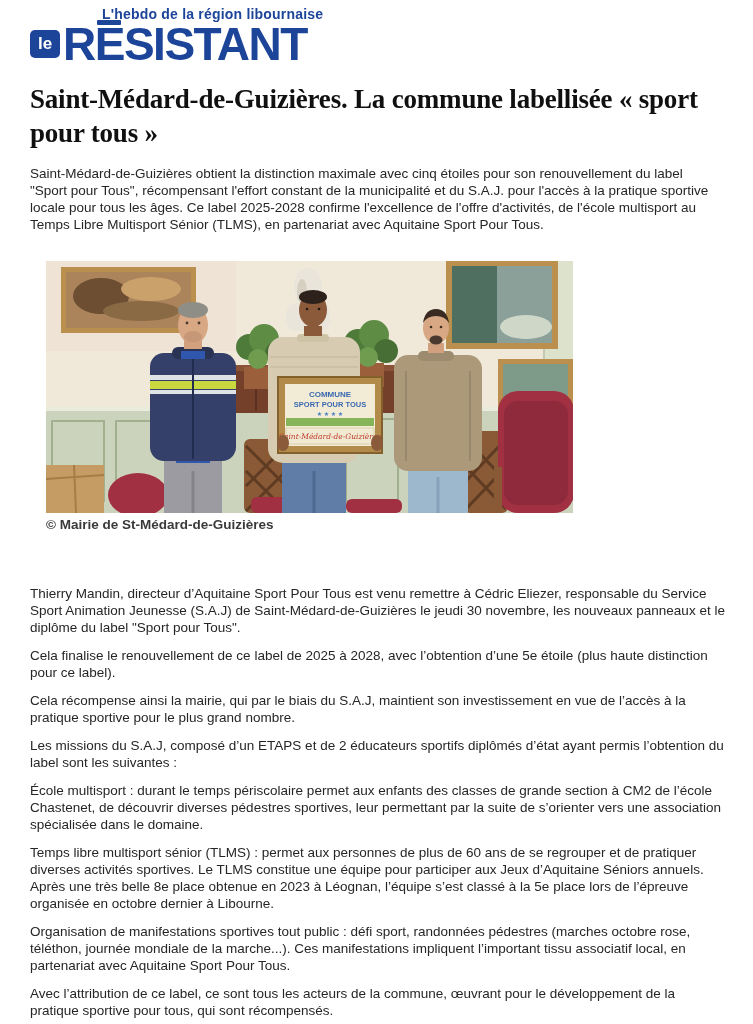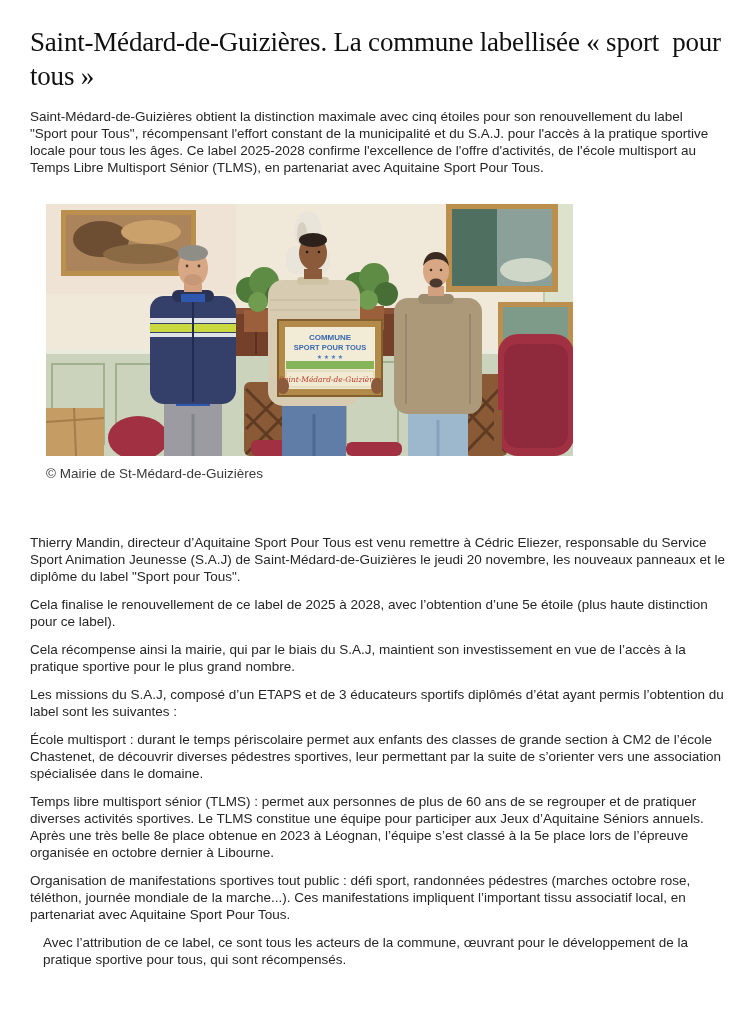--- a/index.html
+++ b/index.html
@@ -10,40 +10,47 @@
   
   .masthead{ margin:0 0 0 0; }
   .tagline{ color:var(--brand); font-weight:700; font-size:14px; letter-spacing:.2px; margin-left:72px; line-height:15px; }
   .brand-row{ display:flex; align-items:flex-start; margin-top:2px; }
   .le-badge{ background:var(--brand); color:#fff; font-weight:700; font-size:17px; width:30px; height:28px; border-radius:5px; display:flex; align-items:center; justify-content:center; margin-top:6px; margin-right:3px; flex:0 0 auto; }
   .brand-name{ color:var(--brand); font-weight:700; font-size:46px; line-height:0.88; letter-spacing:-1.5px; white-space:nowrap; }
   .macron{ position:relative; display:inline-block; }
   .macron::after{ content:""; position:absolute; left:2px; top:-4px; width:24px; height:5px; background:var(--brand); border-radius:1px; }
 
   
-  h1{ font-family:"Liberation Serif",serif; font-weight:400; color:#101010; font-size:27px; line-height:34px; letter-spacing:-.2px; margin:18px 0 15px 0; max-width:700px; }
+  h1{ font-family:"Liberation Serif",serif; font-weight:700; color:#101010; font-size:27px; line-height:34px; letter-spacing:-.2px; margin:18px 0 15px 0; max-width:700px; }
   .lead{ font-size:13.5px; line-height:17px; margin:0 15px 12px 0; color:var(--ink); }
   .publine{ font-size:13.5px; line-height:17px; margin:0 0 13px 0; color:var(--ink); }
 
   figure{ margin:0; padding:16px; }
   .photo-svg{ display:block; width:527px; height:252px; }
-  figcaption{ font-size:13.5px; line-height:17px; color:#3a3a3a; margin-top:9px; }
+  figcaption{ font-size:13.5px; line-height:17px; color:#3a3a3a; margin-top:3px;font-weight:bold; }
 
   .body{ margin-top:36px; }
   .body p{ font-size:13.5px; line-height:17px; margin:0 0 11px 0; color:var(--ink); }
-  .body p:last-child{ margin-bottom:0;margin-left:13px; }
+  .body p:last-child{ margin-bottom:0; }
 
   .svg-label{ font-family:"Liberation Sans",sans-serif; }
   .svg-script{ font-family:"DejaVu Serif",serif; font-style:italic; }
 </style>
 </head>
 <body>
 
 <div class="page">
 
+  <header class="masthead">
+    <div class="tagline">L'hebdo de la région libournaise</div>
+    <div class="brand-row">
+      <span class="le-badge">le</span>
+      <span class="brand-name"><span>R</span><span class="macron">E</span><span>SISTANT</span></span>
+    </div>
+  </header>
 
   <h1>Saint-Médard-de-Guizières. La commune labellisée «&nbsp;sport&nbsp; pour tous&nbsp;»</h1>
 
   <p class="lead">Saint-Médard-de-Guizières obtient la distinction maximale avec cinq étoiles pour son renouvellement du label "Sport pour Tous", récompensant l'effort constant de la municipalité et du S.A.J. pour l'accès à la pratique sportive locale pour tous les âges. Ce label 2025-2028 confirme l'excellence de l'offre d'activités, de l'école multisport au Temps Libre Multisport Sénior (TLMS), en partenariat avec Aquitaine Sport Pour Tous.</p>
 
 
   <figure>
     <svg class="photo-svg" viewBox="0 0 527 252" role="img">
 
       <rect x="0" y="0" width="527" height="252" fill="#f0e9da"></rect>
@@ -190,23 +197,23 @@
         <rect x="240" y="167" width="88" height="16" fill="#f0ead2" stroke="#d8cfae" stroke-width="1"></rect>
         <text class="svg-script" x="284" y="178" font-size="7.5" fill="#c03a2b" text-anchor="middle">Saint-Médard-de-Guizières</text>
         <ellipse cx="237" cy="182" rx="6" ry="8" fill="#8a5a3b"></ellipse>
         <ellipse cx="331" cy="182" rx="6" ry="8" fill="#8a5a3b"></ellipse>
       </g>
     </svg>
     <figcaption>© Mairie de St-Médard-de-Guizières</figcaption>
   </figure>
 
   <div class="body">
-      <p>Thierry Mandin, directeur d’Aquitaine Sport Pour Tous est venu remettre à Cédric Eliezer, responsable du Service Sport Animation Jeunesse (S.A.J) de Saint-Médard-de-Guizières le jeudi 20 novembre, les nouveaux panneaux et le diplôme du label "Sport pour Tous".</p>
+      <p>Thierry Mandin, directeur d’Aquitaine Sport Pour Tous est venu remettre à Cédric Eliezer, responsable du Service Sport Animation Jeunesse (S.A.J) de Saint-Médard-de-Guizières le jeudi 30 novembre, les nouveaux panneaux et le diplôme du label "Sport pour Tous".</p>
       <p>Cela finalise le renouvellement de ce label de 2025 à 2028, avec l’obtention d’une 5e étoile (plus haute distinction pour ce label).</p>
       <p>Cela récompense ainsi la mairie, qui par le biais du S.A.J, maintient son investissement en vue de l’accès à la pratique sportive pour le plus grand nombre.</p>
-      <p>Les missions du S.A.J, composé d’un ETAPS et de 3 éducateurs sportifs diplômés d’état ayant permis l’obtention du label sont les suivantes :</p>
+      <p>Les missions du S.A.J, composé d’un ETAPS et de 2 éducateurs sportifs diplômés d’état ayant permis l’obtention du label sont les suivantes :</p>
       <p>École multisport : durant le temps périscolaire permet aux enfants des classes de grande section à CM2 de l’école Chastenet, de découvrir diverses pédestres sportives, leur permettant par la suite de s’orienter vers une association spécialisée dans le domaine.</p>
       <p>Temps libre multisport sénior (TLMS) : permet aux personnes de plus de 60 ans de se regrouper et de pratiquer diverses activités sportives. Le TLMS constitue une équipe pour participer aux Jeux d’Aquitaine Séniors annuels. Après une très belle 8e place obtenue en 2023 à Léognan, l’équipe s’est classé à la 5e place lors de l’épreuve organisée en octobre dernier à Libourne.</p>
       <p>Organisation de manifestations sportives tout public : défi sport, randonnées pédestres (marches octobre rose, téléthon, journée mondiale de la marche...). Ces manifestations impliquent l’important tissu associatif local, en partenariat avec Aquitaine Sport Pour Tous.</p>
       <p>Avec l’attribution de ce label, ce sont tous les acteurs de la commune, œuvrant pour le développement de la pratique sportive pour tous, qui sont récompensés.</p>
     </div>
 
 </div>
 
 </body></html>

